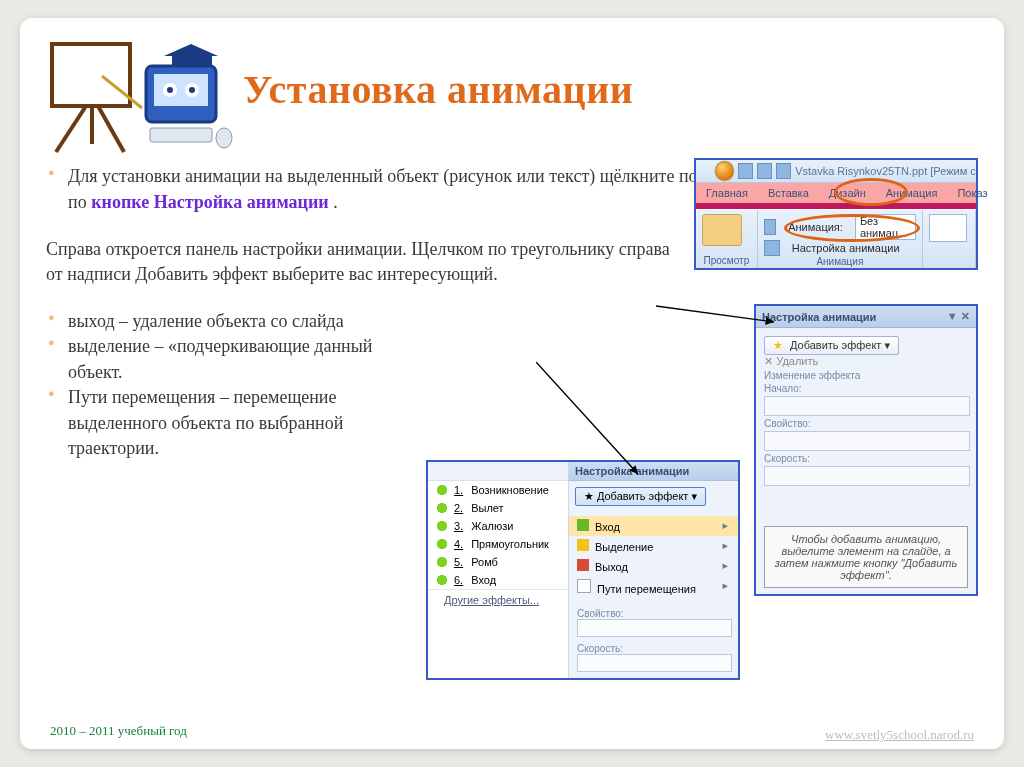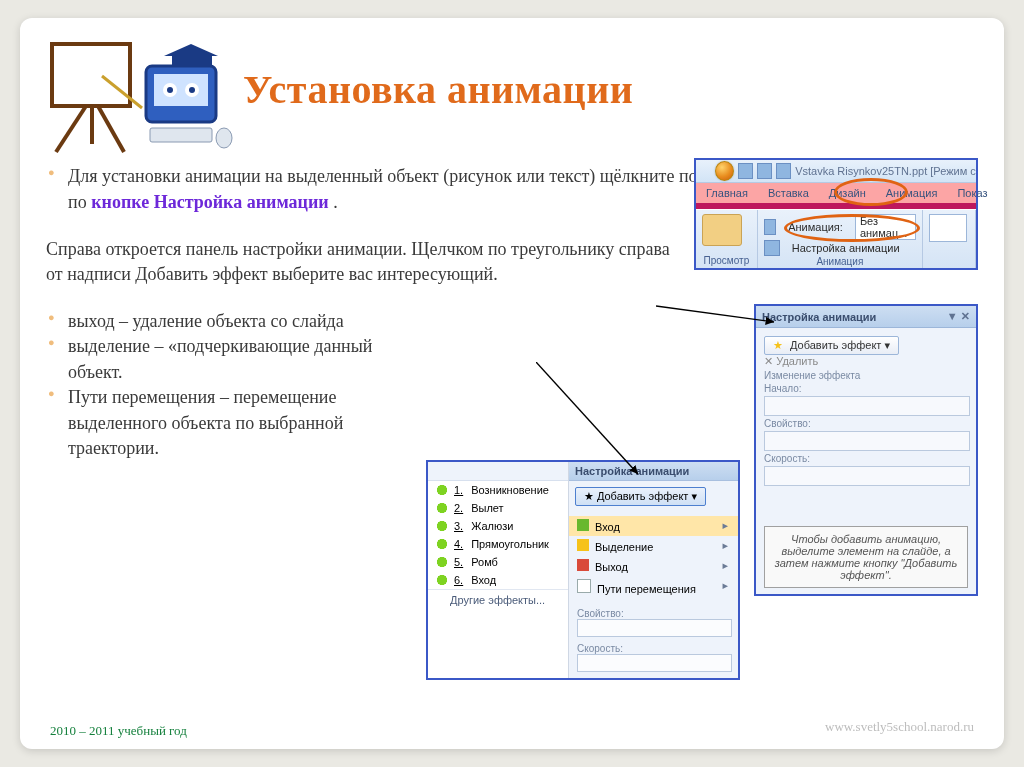--- a/index.html
+++ b/index.html
@@ -79,23 +79,24 @@
 .strong-black { color: #111; font-weight: bold; }
 .strong-blue  { color: #6d28d9; font-weight: bold; margin-top: 29px; }
 .footer-left {
   position: absolute;
   left: 30px; bottom: 10px;
   font-size: 13px;
   color: #15803d;
 }
 .footer-right {
   position: absolute;
-  right: 30px; bottom: 14px;
+  right: 30px; bottom: 6px;
   font-size: 13px;
   color: #bdbdbd;
+  text-decoration: underline;
 }
 
 
 .ribbon-shot {
   position: absolute;
   right: 0; top: -6px;
   width: 280px;
   border: 2px solid #3b58c7;
   font-family: Tahoma, Verdana, sans-serif;
   font-size: 11px;
@@ -226,21 +227,21 @@
   background: #fff;
 }
 .ds-left-head { background:#eef3fb; padding:3px 6px; color:#6b7b96; border-bottom:1px solid #d7e0ee; }
 .ds-item {
   display:flex; align-items:center; gap:6px;
   padding: 3px 8px;
 }
 .ds-item .num { text-decoration: underline; margin-right:2px; }
 .ds-star { width:12px; height:12px; display:inline-block; }
 .st-green { background: radial-gradient(circle,#7ed321 0 60%,transparent 61%); }
-.ds-other { padding:4px 22px; color:#4a5b79; border-top:1px solid #e1e7f1; }
+.ds-other { padding:4px 16px; color:#4a5b79; border-top:1px solid #e1e7f1;text-decoration:underline; }
 .ds-right {
   flex:1;
   background:#eef3fb;
 }
 .ds-r-head {
   background: linear-gradient(#cddef2,#b7cfeb);
   padding: 3px 6px; color:#3a4d6e; font-weight:bold;
   border-bottom:1px solid #a8bfdf;
 }
 .ds-r-btn {

